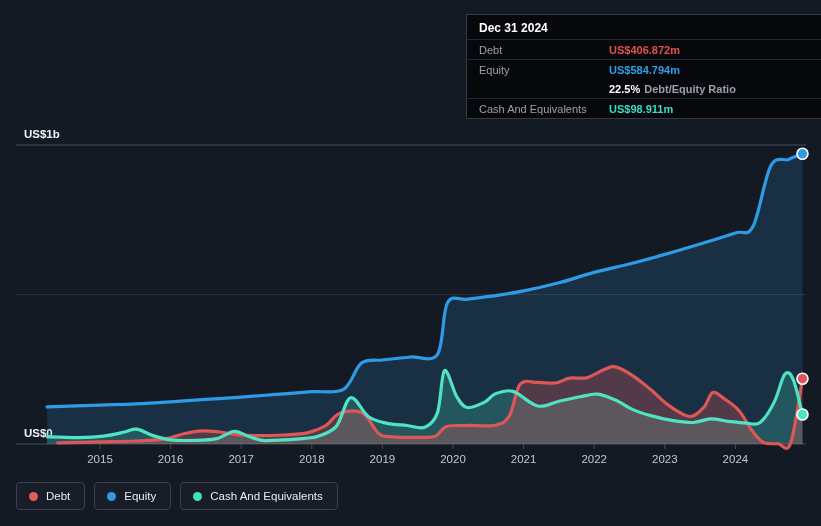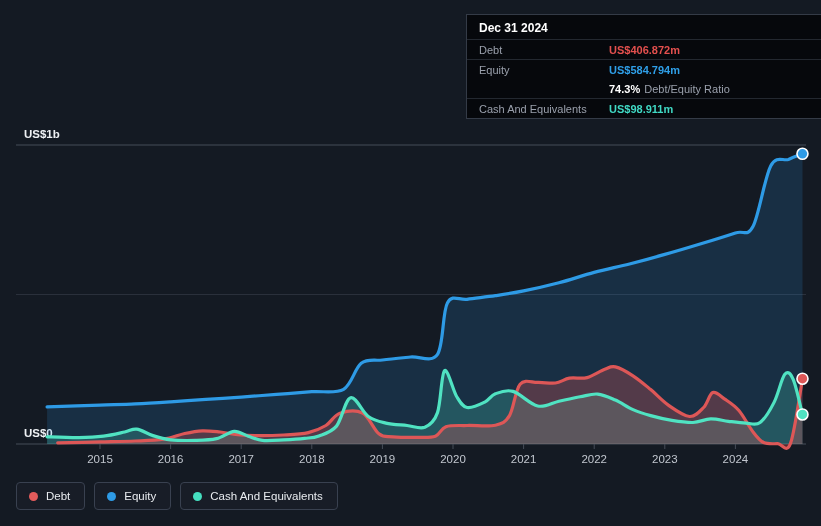--- a/index.html
+++ b/index.html
@@ -8,21 +8,21 @@
   svg text{font-family:"Liberation Sans",sans-serif;}
   
   .tooltip{position:absolute;left:466px;top:14px;width:360px;box-sizing:border-box;
            background:#06080c;border:1px solid #343b47;color:#e8ebef;z-index:5;}
   .tt-title{font-size:12px;font-weight:bold;color:#ffffff;padding:6px 12px 4px 12px;
             border-bottom:1px solid #232830;}
   .tt-row{display:flex;align-items:center;font-size:11px;height:19px;padding:0 12px;}
   .tt-row.bordered{border-bottom:1px solid #232830;}
   .tt-label{width:130px;color:#9aa0ac;flex:0 0 auto;}
   .tt-value{font-weight:bold;}
-  .tt-suffix{color:#9aa0ac;font-weight:normal;margin-left:4px;}
+  .tt-suffix{color:#9aa0ac;font-weight:bold;margin-left:4px;}
   
   .legend{position:absolute;left:16px;top:482px;display:flex;gap:9px;}
   .legend-chip{display:flex;align-items:center;gap:8px;padding:7px 14px 7px 12px;
                border:1px solid #394150;border-radius:4px;background:rgba(27,33,43,.55);
                font-size:11.5px;color:#e8ebef;cursor:pointer;}
   .legend-dot{width:9px;height:9px;border-radius:50%;flex:0 0 auto;}
 </style>
 </head>
 <body>
 
@@ -70,21 +70,21 @@
         <div class="tt-row bordered">
           <span class="tt-label">Debt</span>
           <span class="tt-value" style="color: rgb(228, 80, 78);">US$406.872m</span>
         </div>
         <div class="tt-row">
           <span class="tt-label">Equity</span>
           <span class="tt-value" style="color: rgb(47, 159, 232);">US$584.794m</span>
         </div>
         <div class="tt-row bordered">
           <span class="tt-label"></span>
-          <span class="tt-value" style="color: rgb(255, 255, 255);">74.3%</span>
+          <span class="tt-value" style="color: rgb(255, 255, 255);">22.5%</span>
           <span class="tt-suffix">Debt/Equity Ratio</span>
         </div>
         <div class="tt-row">
           <span class="tt-label">Cash And Equivalents</span>
           <span class="tt-value" style="color: rgb(64, 217, 196);">US$98.911m</span>
         </div>
       </div>
   </div>
 
   <div class="legend" id="legend">

